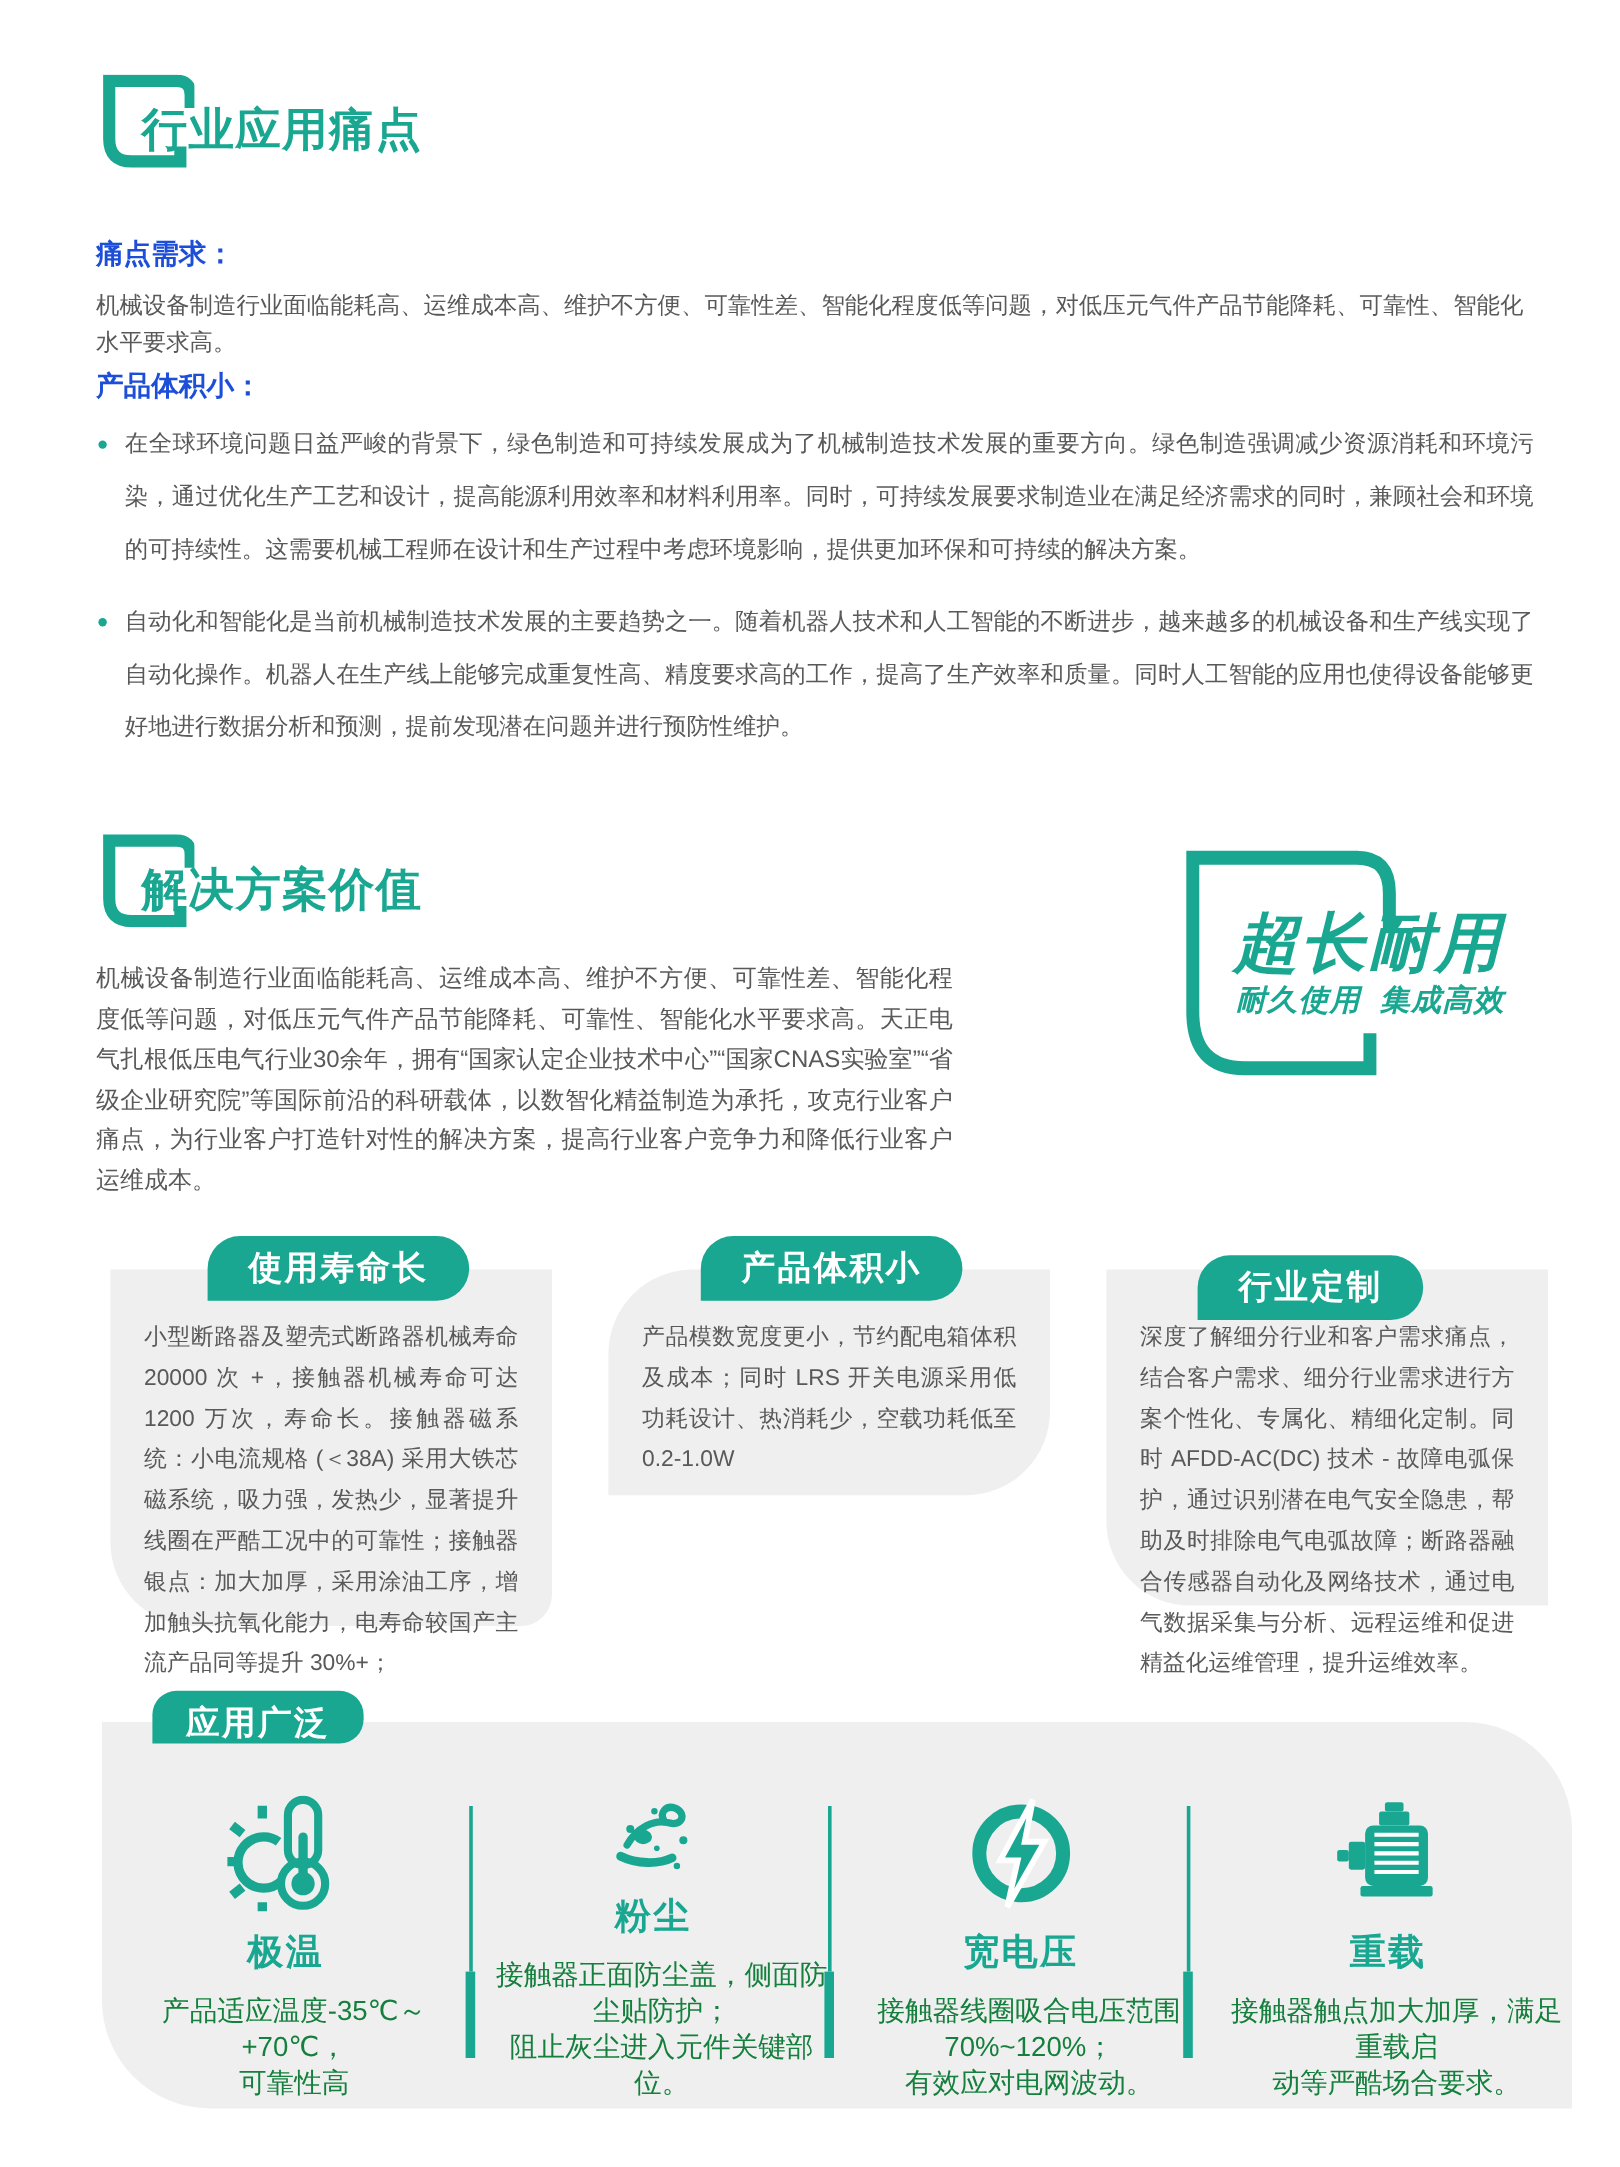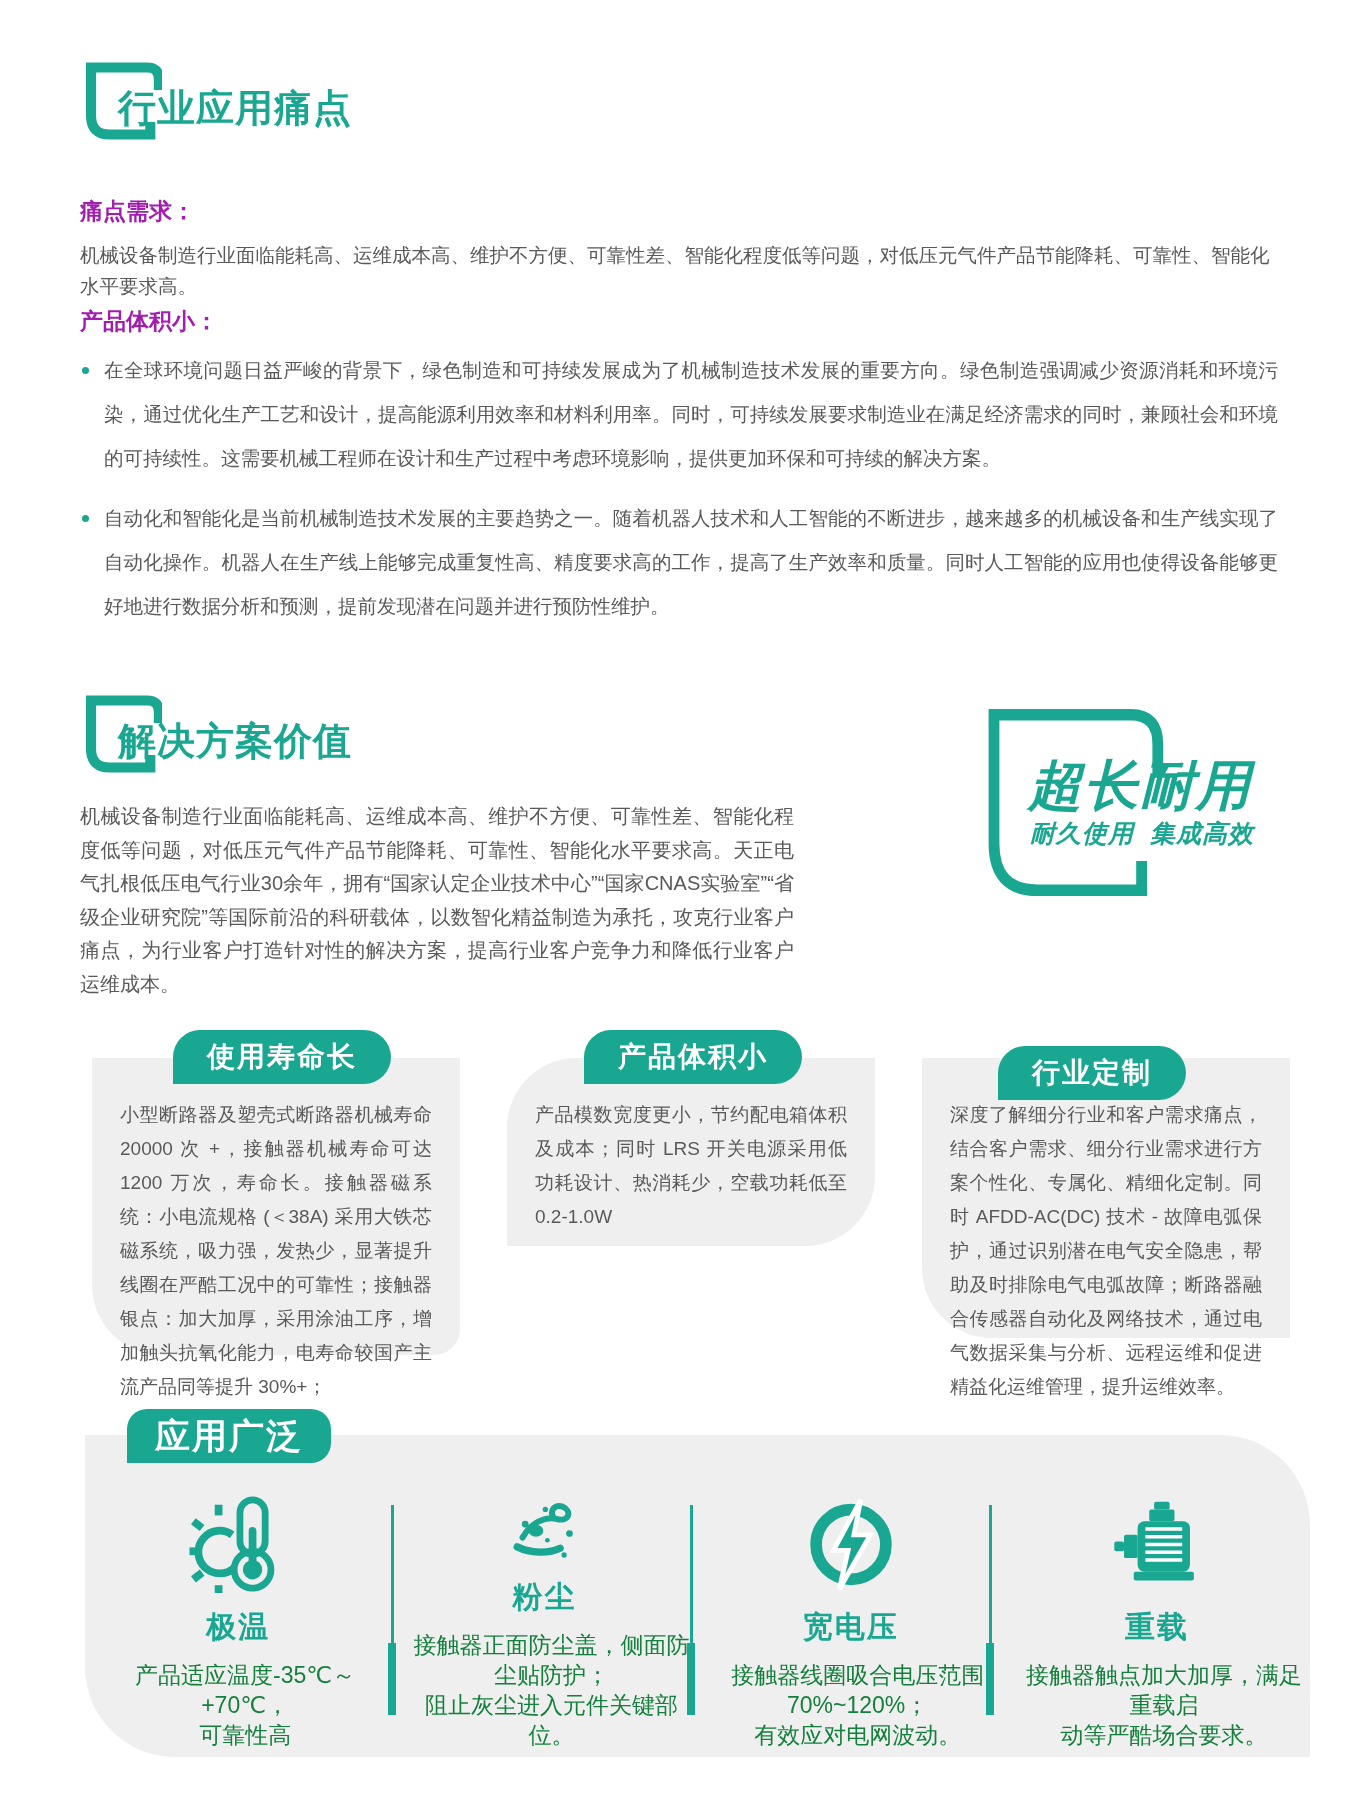--- a/index.html
+++ b/index.html
@@ -2,21 +2,21 @@
 <html><head>
 <meta charset="utf-8">
 <style>
   html,body{margin:0;padding:0;background:#fff;}
   .page{position:relative;width:1350px;height:1806px;background:#ffffff;overflow:hidden;
         font-family:"Liberation Sans","DejaVu Sans",sans-serif;}
   
   .sec-icon{position:absolute;width:78px;height:78px;}
   .sec-title{position:absolute;font-size:38px;font-weight:bold;color:#19A791;letter-spacing:1px;}
   
-  .sub-heading{position:absolute;font-size:23px;font-weight:bold;color:#a21caf;}
+  .sub-heading{position:absolute;font-size:23px;font-weight:bold;color:#1d4ed8;}
   .body-text{position:absolute;font-size:19.5px;color:#595959;line-height:1.6;}
   .trend-list{position:absolute;left:80px;top:348px;width:1198px;margin:0;padding:0;list-style:none;}
   .trend-list li{position:relative;padding-left:24px;font-size:19.5px;color:#595959;
                  line-height:44px;margin-bottom:16px;text-align:justify;}
   .trend-list li .dot{position:absolute;left:2px;top:19px;width:7px;height:7px;border-radius:50%;
                  background:#19A791;}
   
   .solution-para{position:absolute;left:80px;top:800px;width:714px;font-size:20px;color:#595959;
                  line-height:33.5px;text-align:justify;}
   
@@ -35,22 +35,22 @@
              background:#19A791;color:#fff;font-size:28px;font-weight:bold;letter-spacing:2px;
              border-radius:27px 27px 27px 0;}
   .pill-1{left:173px;}  .pill-2{left:584px;}  .pill-3{left:998px;margin-top:16px;}
   .card-text{position:absolute;font-size:19px;color:#595959;line-height:34px;text-align:justify;}
   .ct-1{left:120px;top:1098px;width:312px;}
   .ct-2{left:535px;top:1098px;width:312px;}
   .ct-3{left:950px;top:1098px;width:312px;}
   
   .apps-panel{position:absolute;left:85px;top:1435px;width:1225px;height:322px;background:#EFEFEF;
               border-radius:0 90px 0 90px;}
-  .apps-pill{position:absolute;left:127px;top:1409px;height:54px;line-height:54px;padding:0 28px;
-             background:#19A791;color:#fff;font-size:35px;font-weight:bold;letter-spacing:2px;
+  .apps-pill{position:absolute;left:127px;top:1409px;height:44px;line-height:54px;padding:0 28px;
+             background:#19A791;color:#fff;font-size:28px;font-weight:bold;letter-spacing:2px;
              border-radius:20px 20px 20px 0;}
   .apps-cols{position:absolute;left:85px;top:1450px;width:1225px;height:300px;display:flex;justify-content:center;}
   .app-col{width:25%;display:flex;flex-direction:column;align-items:center;text-align:center;}
   .app-icon{width:98px;height:98px;margin-top:46px;}
   .app-title{font-size:30px;font-weight:bold;color:#19A791;margin-top:14px;letter-spacing:2px;}
   .app-desc{font-size:23px;color:#15803d;line-height:30px;margin-top:12px;white-space:pre-line;margin-left:14px;}
   .divider{position:absolute;top:1505px;width:8px;height:210px;}
   .divider .thin{position:absolute;left:3px;top:0;width:2.5px;height:138px;background:#19A791;}
   .divider .thick{position:absolute;left:0;top:138px;width:8px;height:72px;background:#19A791;}
   .dv-1{left:388px;} .dv-2{left:687px;} .dv-3{left:986px;}

